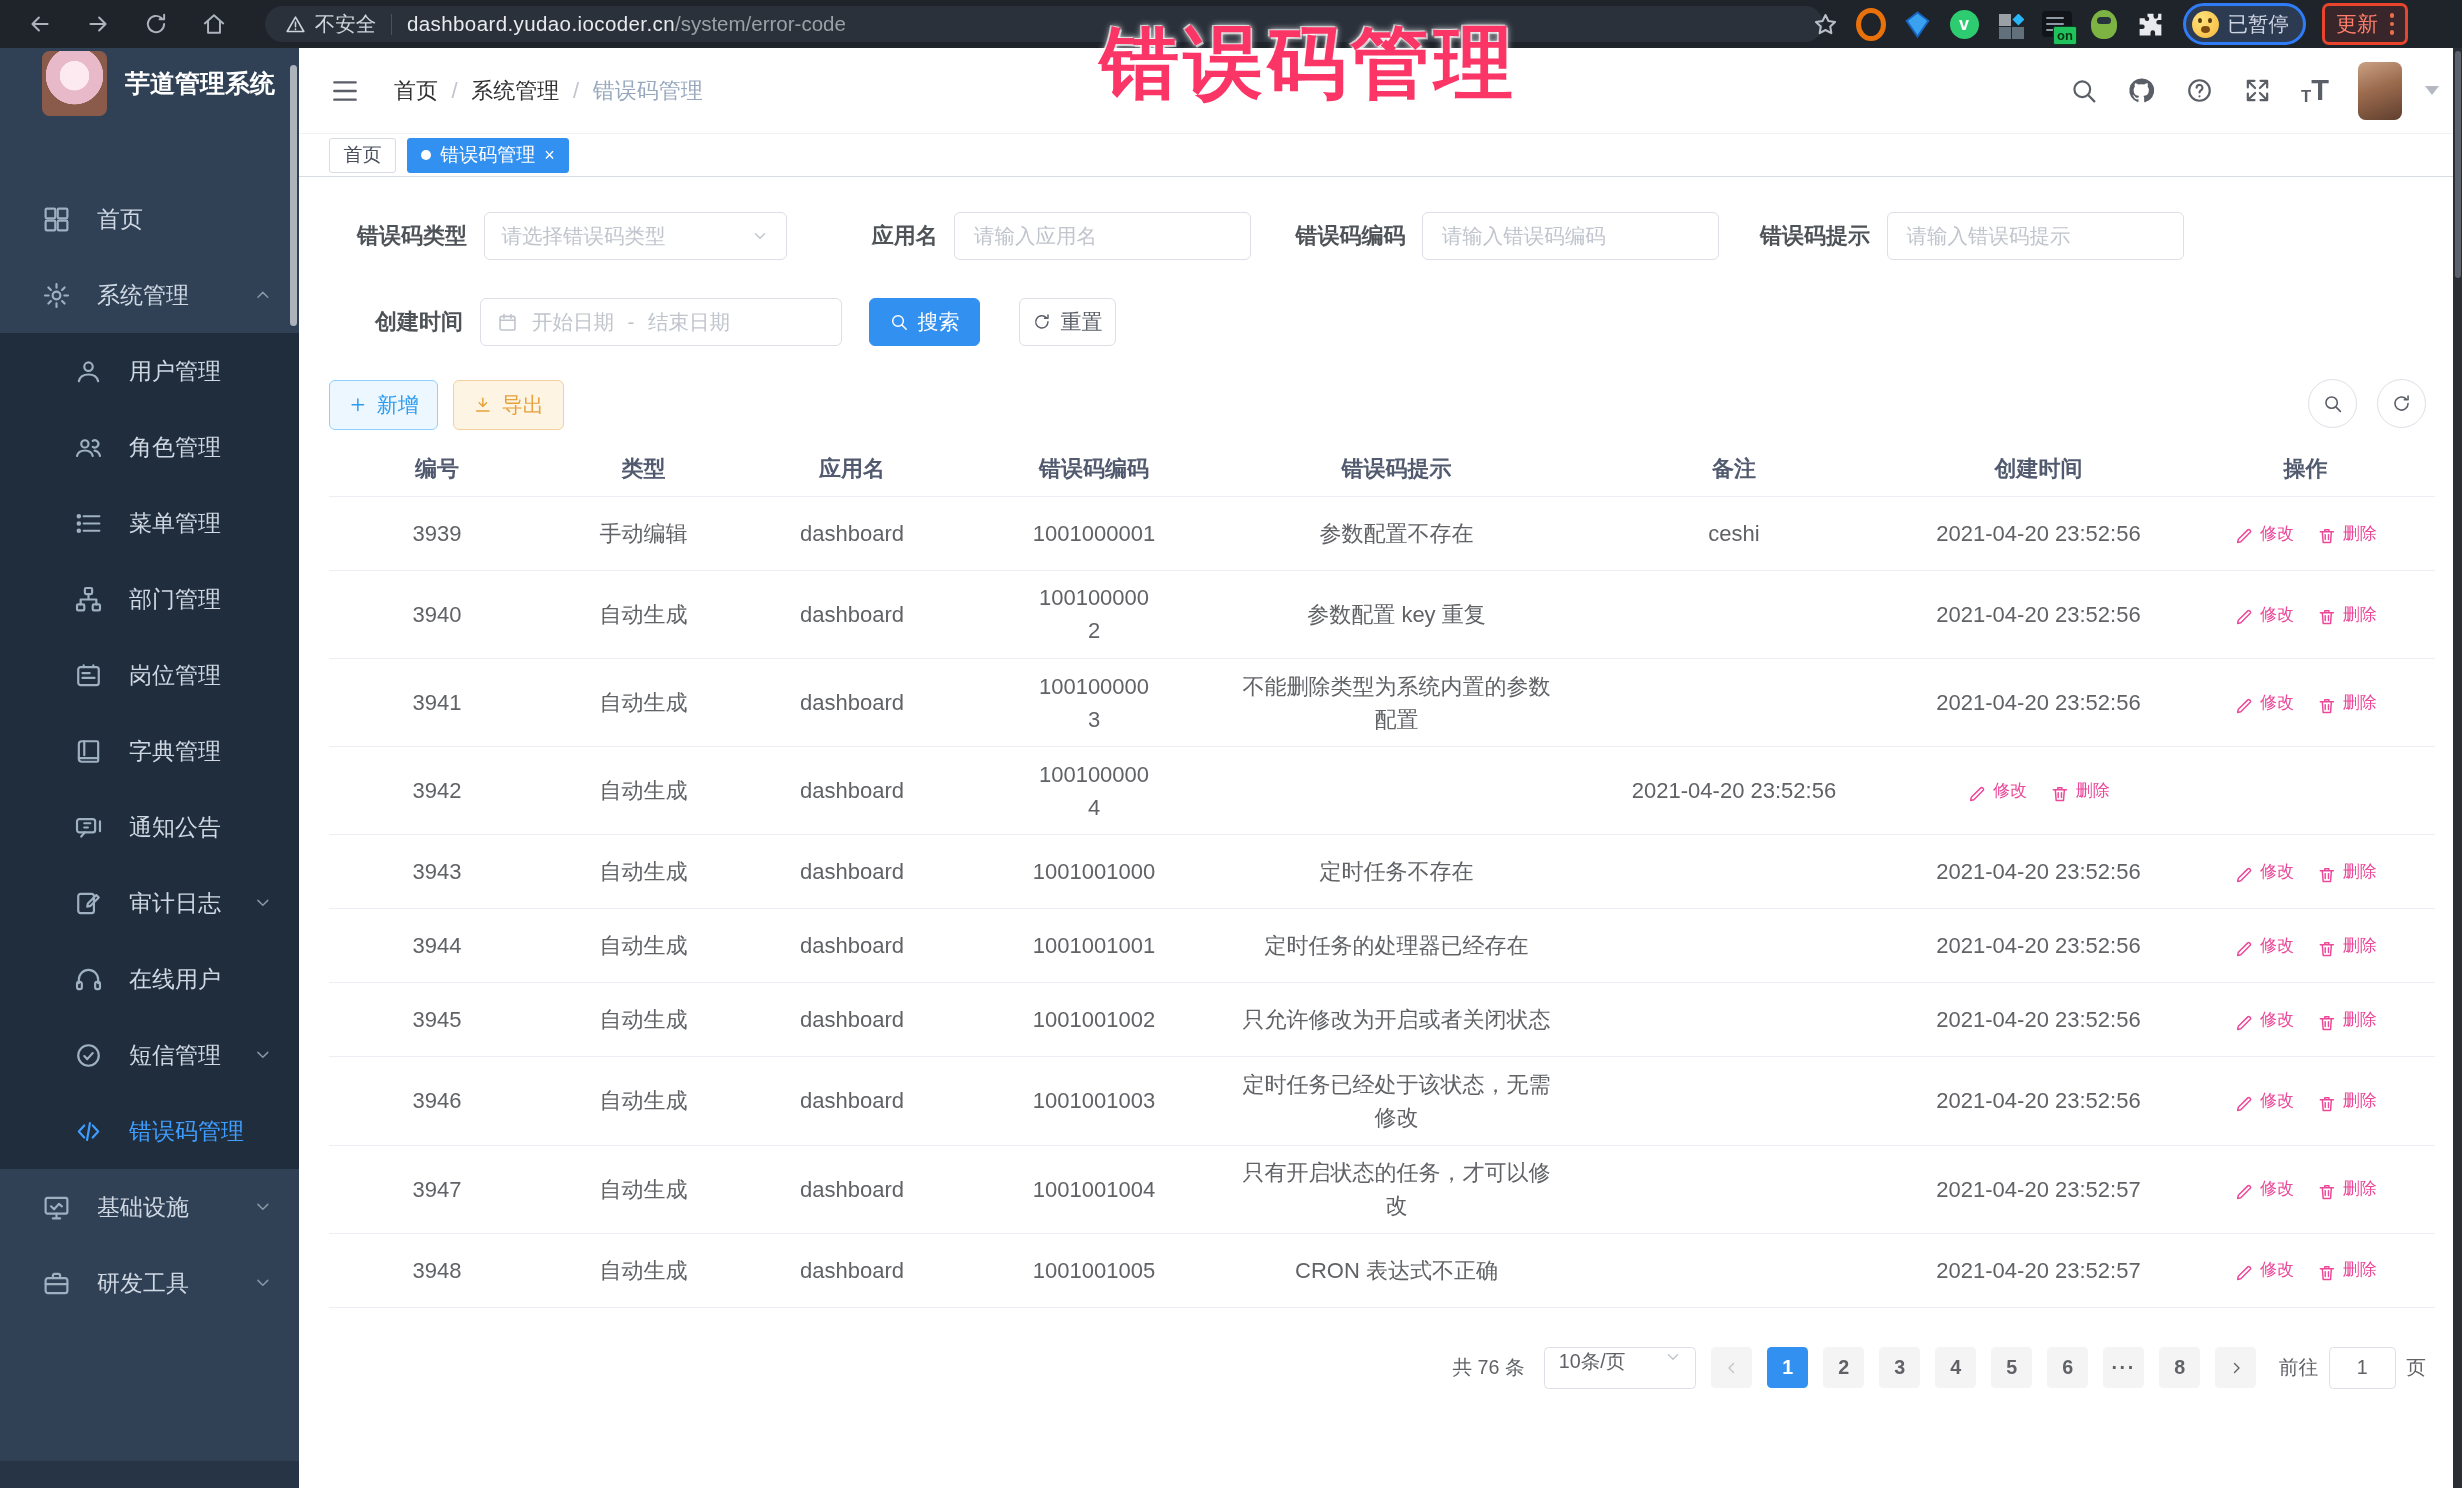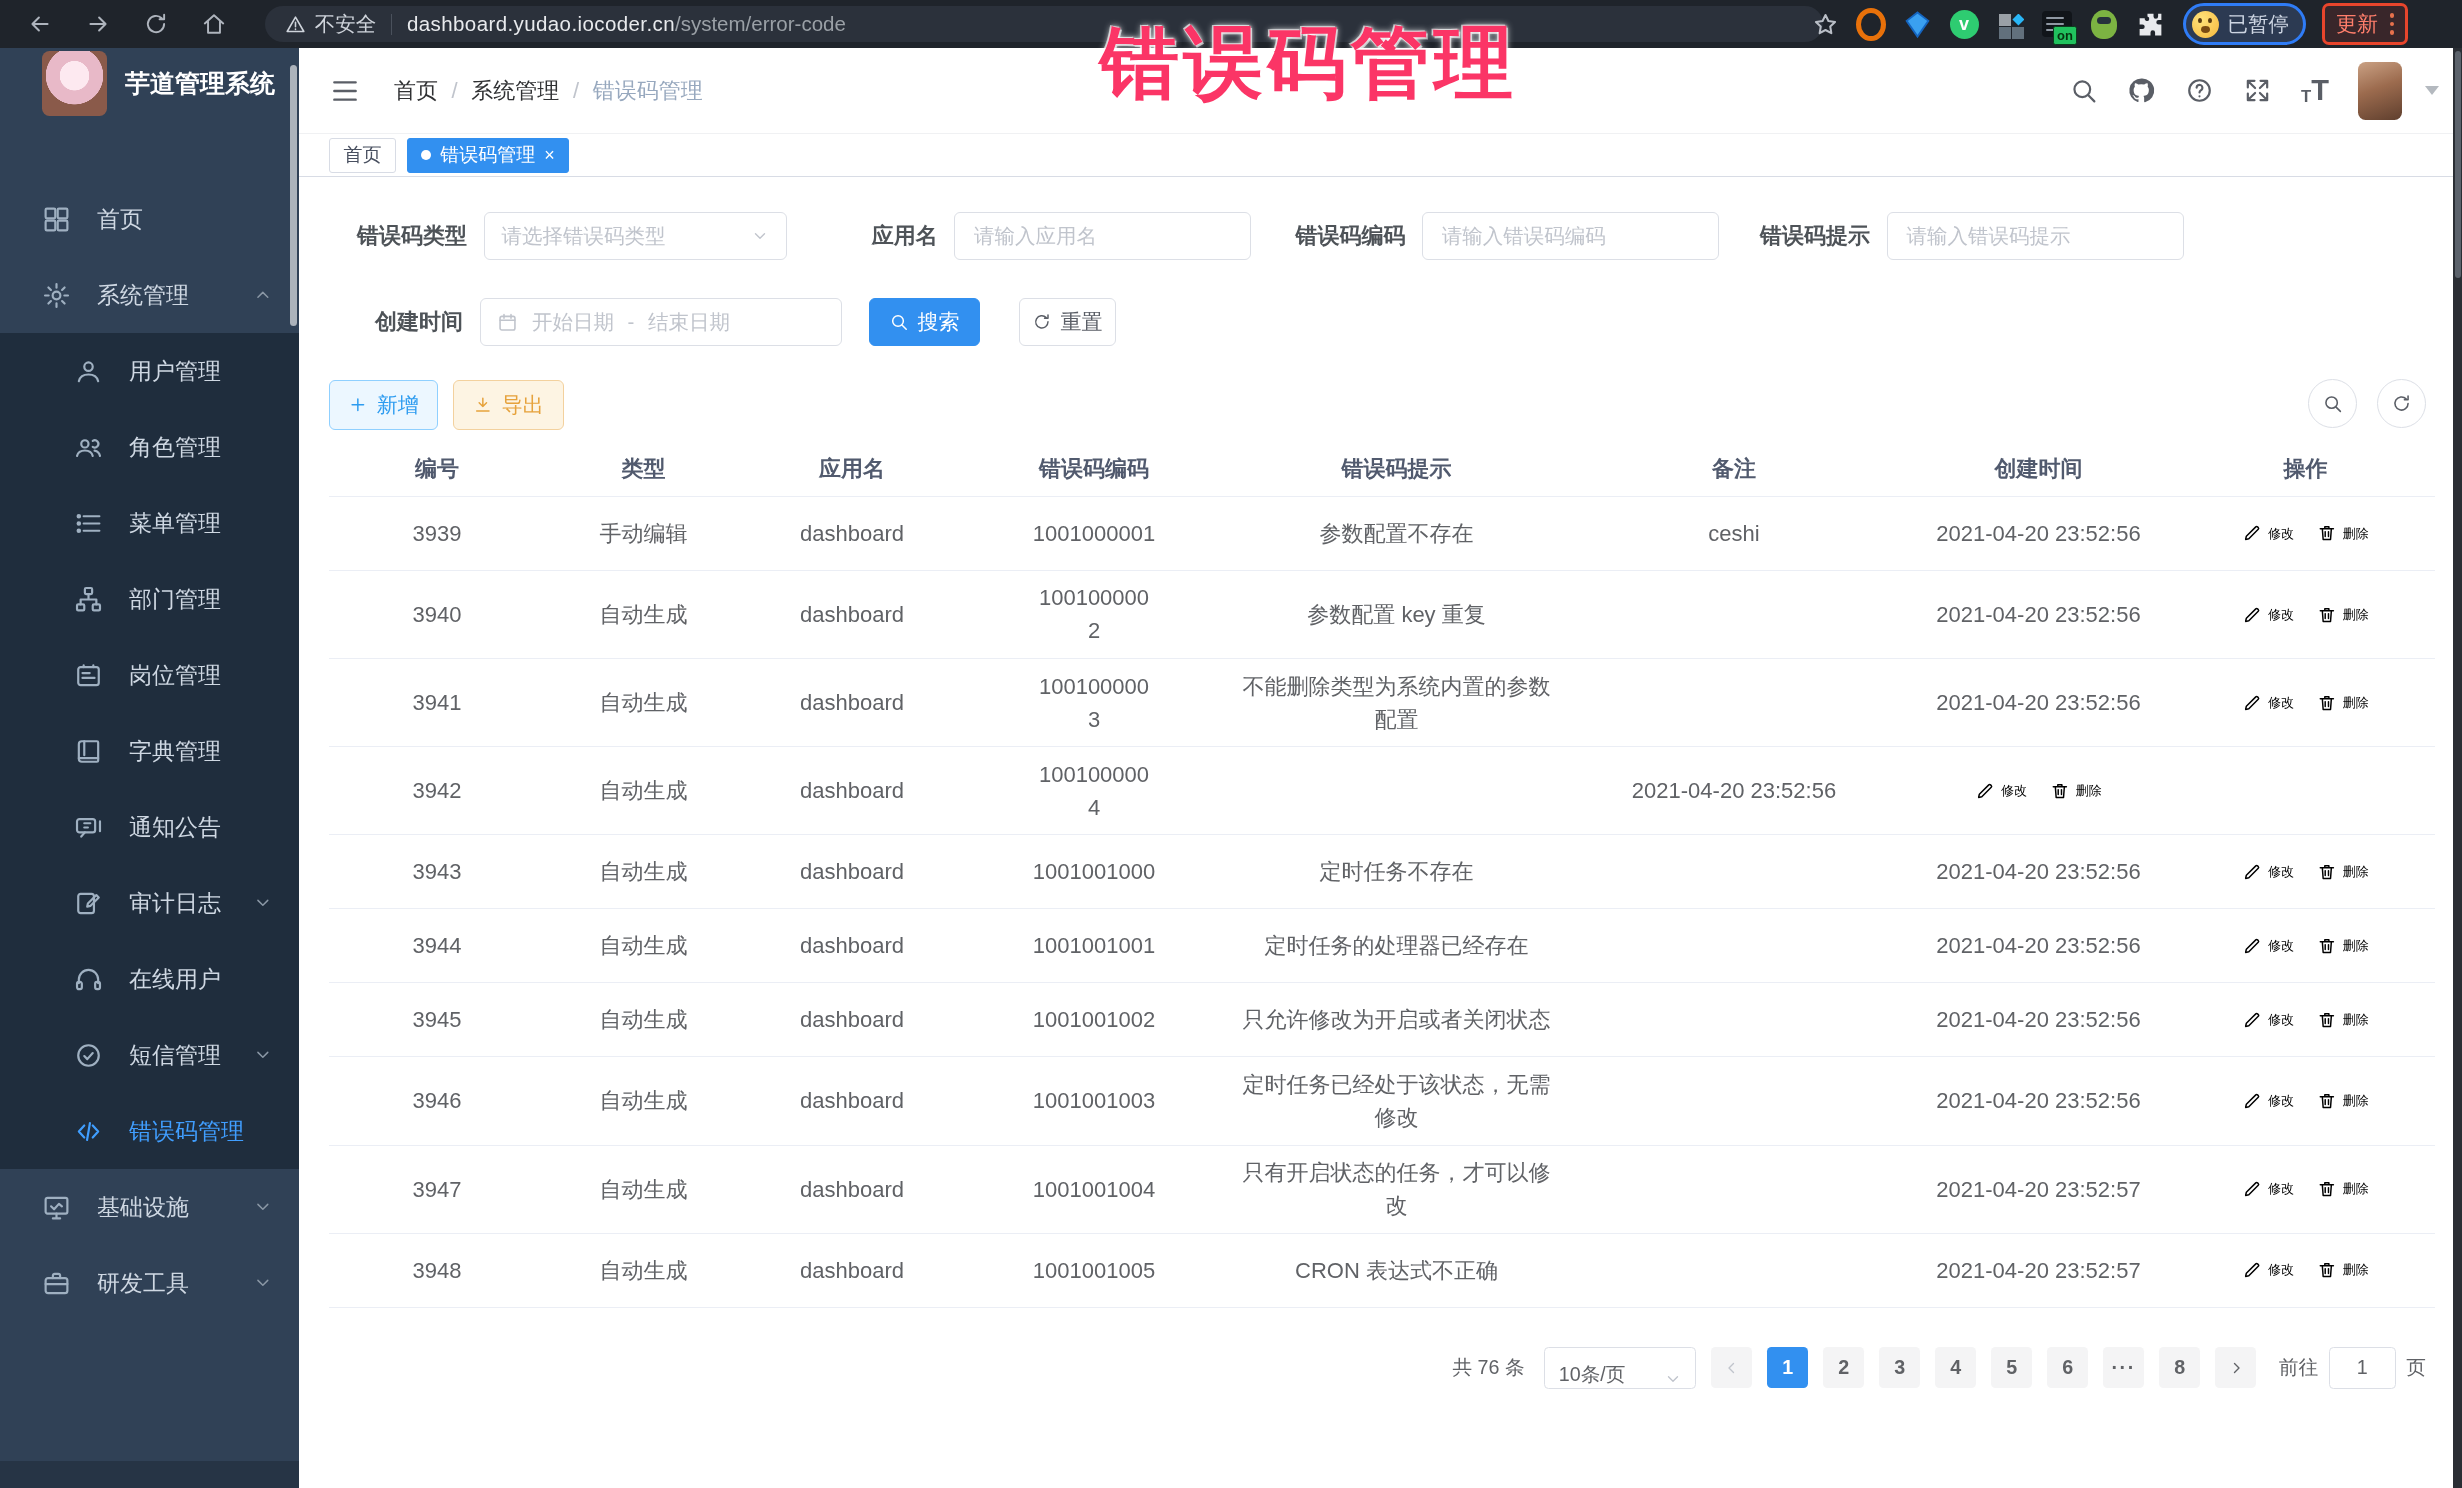--- a/index.html
+++ b/index.html
@@ -101,26 +101,26 @@
   .btn-export{background:#fdf4e3;color:#e6a23c;border:0.8px solid #f3d19e;width:111px;height:50px;margin-left:15px;}
   .tool-circles{position:absolute;right:36px;top:0;display:flex;gap:19.7px;}
   .circle-btn{width:47px;height:47px;border:0.8px solid #dcdfe6;border-radius:50%;display:flex;align-items:center;justify-content:center;color:#5a5e66;font-size:21px;background:#fff;}
   
   .table{margin:10.6px 0 0 30px;width:2106px;font-size:22px;color:#606266;}
   .tr{display:grid;grid-template-columns:216px 197px 220px 264px 341px 334px 275px 259px;border-bottom:0.8px solid #ebeef5;align-items:center;min-height:73px;}
   .tr.head{min-height:52px;color:#515a6e;font-weight:700;border-bottom:0.8px solid #ebeef5;}
   .td{text-align:center;padding:10.6px 7.6px;box-sizing:border-box;line-height:1.5;}
   .td.code.wrapped{white-space:pre-line;}
   .ops{display:flex;justify-content:center;gap:23px;}
-  .op-link{color:#000000;font-size:13px;display:inline-flex;align-items:center;gap:6px;cursor:pointer;white-space:nowrap;}
+  .op-link{color:#ec4899;font-size:17px;display:inline-flex;align-items:flex-end;gap:6px;cursor:pointer;white-space:nowrap;}
   .op-link .icon{font-size:19.7px;}
   
   .pagination{display:flex;align-items:center;justify-content:flex-end;gap:15px;margin:39px 36px 0 0;font-size:19.7px;color:#606266;}
   .pg-total{margin-right:4.5px;}
-  .pg-size{width:152px;height:42px;border:0.8px solid #dcdfe6;border-radius:4.5px;display:flex;align-items:flex-end;justify-content:space-between;padding:0 13.6px;box-sizing:border-box;}
+  .pg-size{width:152px;height:42px;border:0.8px solid #dcdfe6;border-radius:4.5px;display:flex;align-items:flex-start;justify-content:space-between;padding:0 13.6px;box-sizing:border-box;}
   .pg-box{min-width:41px;height:41px;background:#f4f4f5;border-radius:4.5px;display:flex;align-items:center;justify-content:center;color:#606266;font-weight:700;cursor:pointer;}
   .pg-box.active{background:#3290f0;color:#fff;}
   .pg-box.nav{font-size:18px;}
   .pg-box.disabled{color:#c0c4cc;}
   .pg-ellipsis{letter-spacing:1.5px;}
   .pg-goto{display:flex;align-items:center;gap:10.6px;margin-left:7.6px;}
   .pg-input{width:67px;height:42px;border:0.8px solid #dcdfe6;border-radius:4.5px;text-align:center;font-size:19.7px;color:#606266;outline:none;box-sizing:border-box;}
   
   .win-scroll{position:absolute;right:0;top:48px;bottom:0;width:9px;background:#2a2e34;z-index:6;}
   .win-scroll i{position:absolute;top:3px;left:1.5px;width:6px;height:227px;background:#5b626b;border-radius:3px;}

